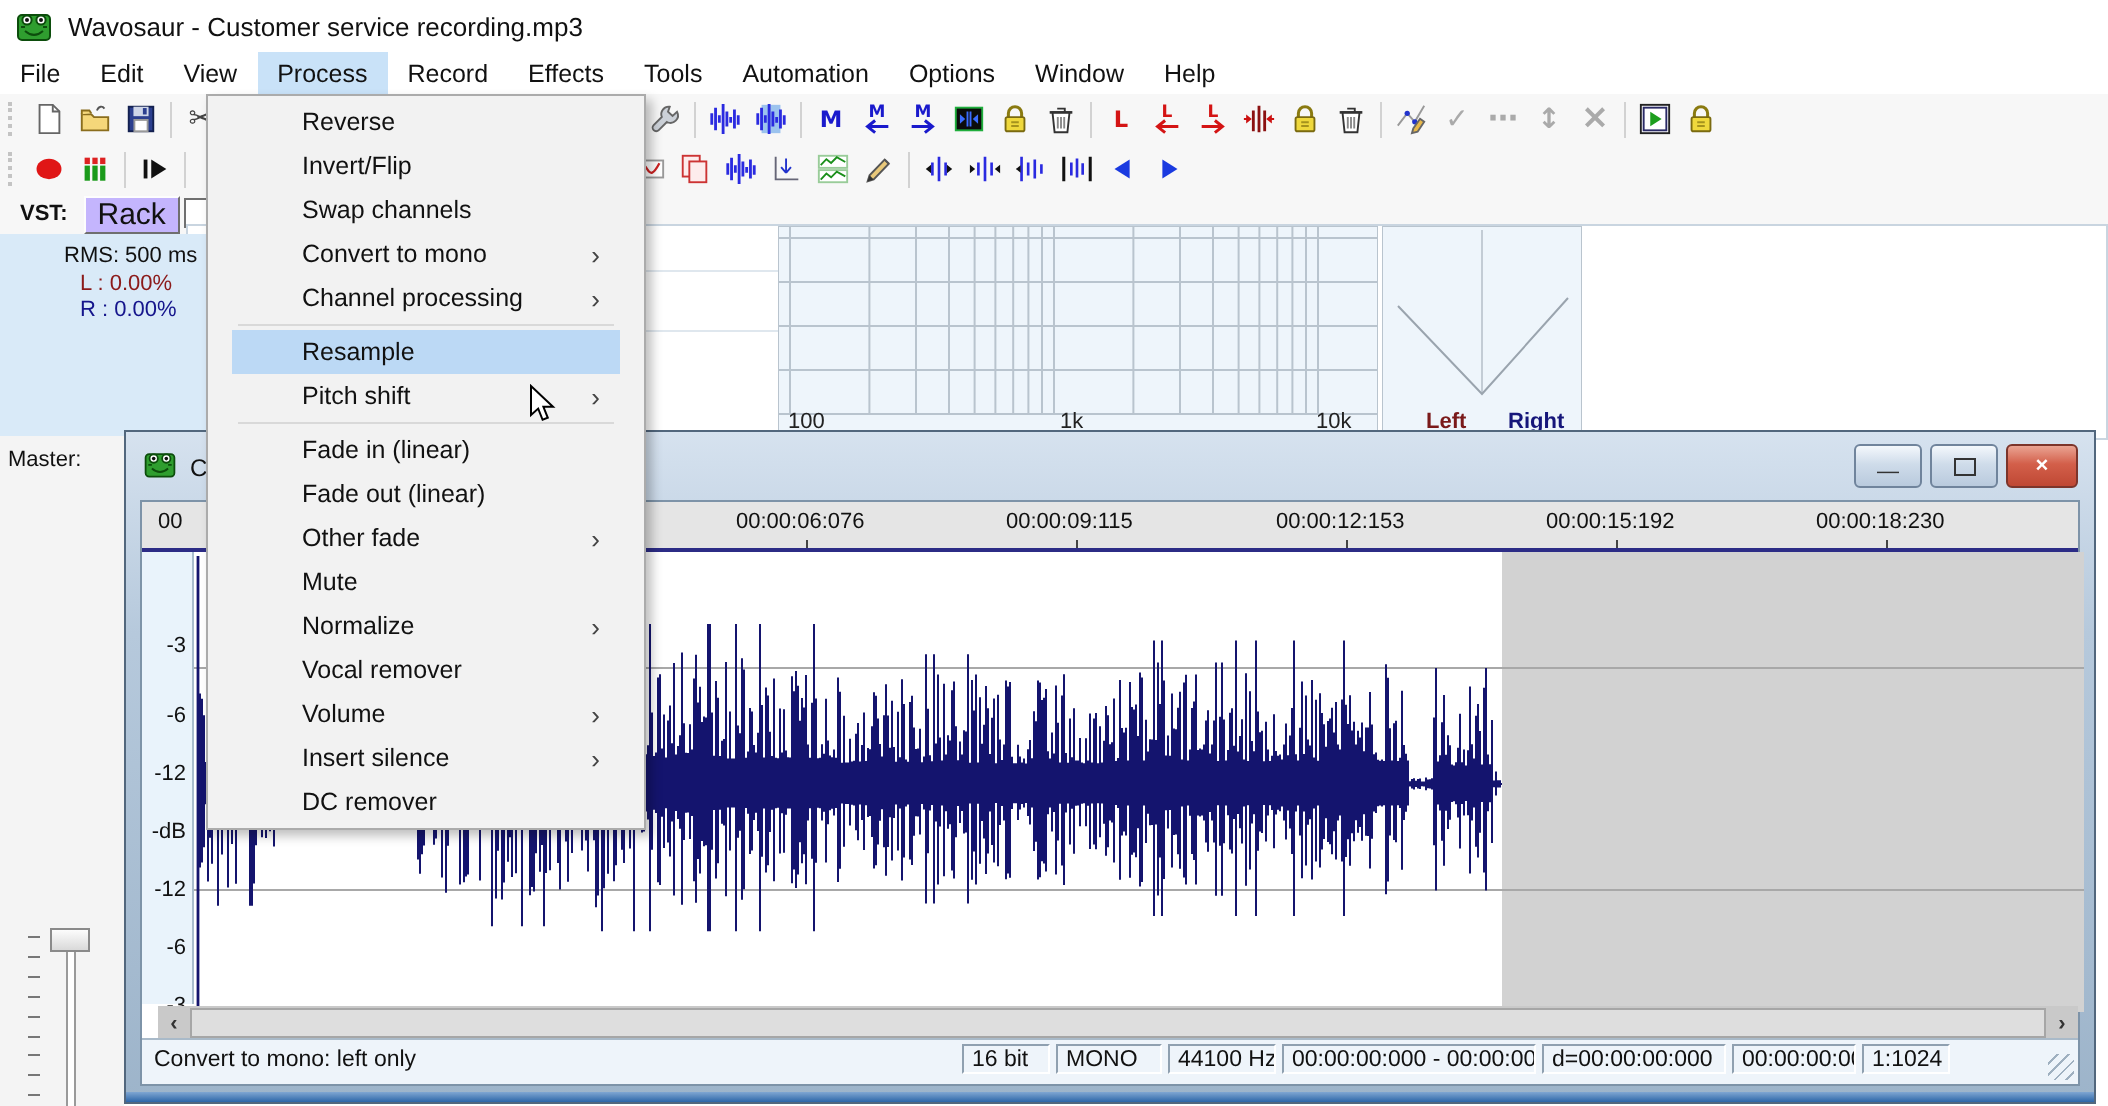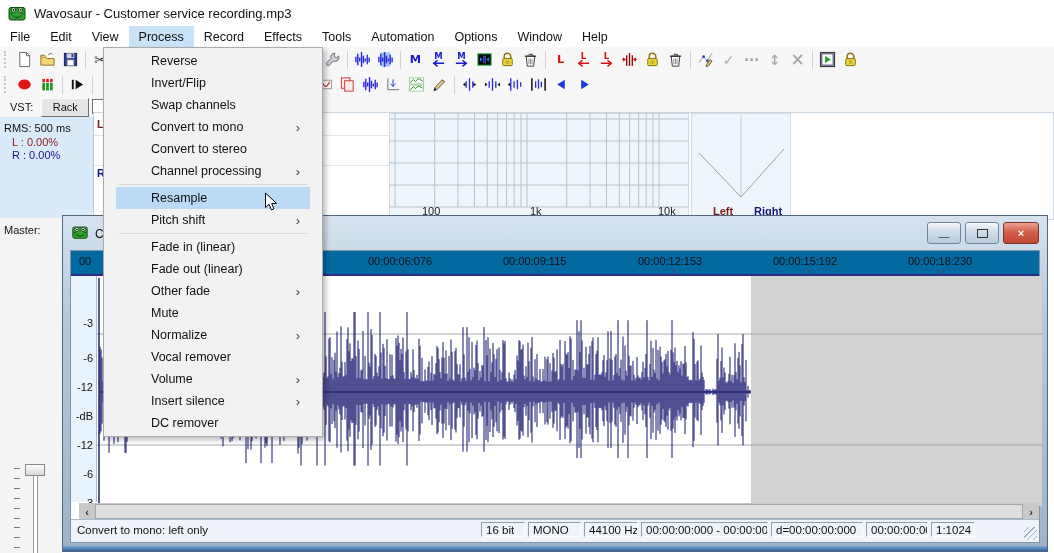--- a/index.html
+++ b/index.html
@@ -13,44 +13,44 @@
   .mb-item.active{background:#c9e2f8;}
   
   .toolbar{left:0;width:1054px;height:25px;background:#f7f7f7;border-bottom:1px solid #e2e2e2;}
   #toolbar1{top:47px;} #toolbar2{top:72px;}
   .tbgroup{position:absolute;top:0;height:25px;display:flex;align-items:center;}
   .tbtn{width:23px;height:22px;display:flex;align-items:center;justify-content:center;}
   .tbsep{width:1px;height:18px;background:#d2d2d2;margin:0 3px;}
   .tbhandle{width:3px;height:17px;border-left:2px dotted #c4c4c4;margin:0 4px 0 2px;}
   
   #vstrow{left:0;top:97px;width:1054px;height:20px;background:#f7f7f7;font-size:11px;display:flex;align-items:center;}
-  #rackbtn{margin-left:8px;width:46px;height:17px;background:#e5e5e5;border:1px solid;border-color:#fdfdfd #6f6f6f #6f6f6f #fdfdfd;display:flex;align-items:center;justify-content:center;font-size:11px;}
+  #rackbtn{margin-left:8px;width:46px;height:17px;background:#c4b5fd;border:1px solid;border-color:#fdfdfd #6f6f6f #6f6f6f #fdfdfd;display:flex;align-items:center;justify-content:center;font-size:15px;}
   #vstcheck{position:absolute;left:92px;top:99px;width:13px;height:13px;background:#fff;border:1px solid #707070;}
   
-  #rmspanel{left:0;top:117px;width:93px;height:101px;background:#d9eaf8;border-right:1px solid #b9cbdc;font-size:11px;}
+  #rmspanel{left:0;top:117px;width:93px;height:101px;background:#d9eaf8;border-right:1px solid #b9cbdc;font-size:11px;padding-left:28px;}
   #masterpanel{left:0;top:218px;width:62px;height:335px;background:#f4f4f4;font-size:11px;}
   .mtick{position:absolute;left:14px;width:6px;height:1px;background:#777;}
   #mgroove{position:absolute;left:33px;top:247px;width:3px;height:205px;background:#fff;border:1px solid #9a9a9a;border-radius:2px;}
   #mthumb{position:absolute;left:25px;top:246px;width:18px;height:10px;background:linear-gradient(#fcfcfc,#d9d9d9);border:1px solid #8a8a8a;}
   
   #bgwin{left:93px;top:112px;width:961px;height:108px;background:#fff;border:1px solid #c9d5e0;box-sizing:border-box;}
   .bg-hairline{position:absolute;left:0;width:295px;height:1px;background:#dfe7ee;}
   .chlabel{position:absolute;left:3px;font-size:11px;font-weight:bold;}
   .panelsvg{position:absolute;top:0;}
   .freqlabel{position:absolute;bottom:2px;font-size:11px;color:#222;}
   .panlabel{position:absolute;bottom:2px;font-size:11px;font-weight:bold;}
   
   #wavewin{left:62px;top:215px;width:986px;height:337px;background:linear-gradient(180deg,#d6e2ef,#b6c9dc 30%,#9db4ca);border:1px solid #52677d;box-sizing:border-box;z-index:5;}
   #ww-accent{position:absolute;left:0;right:0;bottom:0;height:5px;background:linear-gradient(#7fa6d2,#2d66a8);}
   #ww-title{position:absolute;left:8px;top:7px;display:flex;align-items:center;gap:6px;font-size:12px;}
   #ww-btns{position:absolute;right:8px;top:6px;display:flex;gap:4px;}
   .wwb{width:32px;height:20px;border:1px solid #70849c;border-radius:3px;background:linear-gradient(#f4f8fc,#cfdcea 45%,#b9cadd);display:flex;align-items:center;justify-content:center;font-size:11px;color:#333;}
   .wwb.close{width:34px;background:linear-gradient(#eaa493,#d35f4a 45%,#bf4834);border-color:#7c352b;color:#fff;font-weight:bold;}
   #ww-client{position:absolute;left:7px;right:7px;top:34px;bottom:8px;background:#fff;border:1px solid #7d93a8;}
-  #ruler{position:absolute;left:0;right:0;top:0;height:23px;background:#0369a1;border-bottom:2px solid #2c2c86;font-size:11px;}
+  #ruler{position:absolute;left:0;right:0;top:0;height:23px;background:#e5e5e5;border-bottom:2px solid #2c2c86;font-size:11px;}
   .rlabel{position:absolute;top:4px;white-space:nowrap;}
   .rtick{position:absolute;bottom:0;width:1px;height:4px;background:#444;}
   #dbscale{position:absolute;left:0;top:25px;bottom:40px;width:25px;background:#e9f3fb;border-right:1px solid #a8bccd;font-size:11px;}
   .dblabel{position:absolute;right:3px;white-space:nowrap;}
   #wavearea{position:absolute;left:26px;right:0;top:25px;bottom:40px;}
   #hscroll{position:absolute;left:8px;right:0;bottom:22px;height:17px;background:#c9c9c9;display:flex;align-items:stretch;}
   .sarrow{width:16px;display:flex;align-items:center;justify-content:center;font-size:11px;font-weight:bold;color:#333;}
   #sthumb{flex:1;margin:1px 0;background:#dedede;border:1px solid #a6a6a6;}
   #statusbar{position:absolute;left:0;right:0;bottom:0;height:22px;background:#eef4fa;border-top:1px solid #a9bac9;font-size:11.5px;}
   .scell{position:absolute;top:2px;height:15px;padding:1px 4px;border:1px solid;border-color:#8fa0b0 #fff #fff #8fa0b0;white-space:nowrap;overflow:hidden;box-sizing:border-box;}
@@ -460,21 +460,21 @@
           <span>
             <svg width="17" height="17" viewBox="0 0 18 18">
               <path d="M5.5 4l8 5-8 5z" fill="#1a3ae0"></path>
             </svg>
           </span>
         </div>
       </div>
   </div>
 
   <div id="vstrow" class="abs">
-    <span style="margin-left:10px;">VST:</span>
+    <span style="margin-left:10px;font-weight:bold;">VST:</span>
     <div id="rackbtn">Rack</div>
   </div>
   <div id="vstcheck"></div>
 
   <div id="bgwin" class="abs">
     <div class="bg-hairline" style="top:22px;"></div>
     <div class="bg-hairline" style="top:52px;"></div>
     <div class="chlabel" style="top:5px;color:#8b1a1a;">L</div>
     <div class="chlabel" style="top:54px;color:#15158c;">R</div>
     <div class="panelsvg" style="left:295px;" id="freqpanel">
@@ -506,21 +506,21 @@
           <path d="M270.0 0V94" stroke="#b9c4ce"></path>
         </svg>
       </div>
     <div class="panelsvg" style="left:597px;" id="panpanel">
         <svg width="100" height="106" viewBox="0 0 100 106">
           <rect x="0" y="0" width="100" height="106" fill="#eef5fb" stroke="#b9c4ce"></rect>
           <path d="M50 2V84" stroke="#c3ccd5"></path>
           <path d="M8 40L50 84L93 36" fill="none" stroke="#9aa4ae"></path>
         </svg>
       </div>
-    <div class="freqlabel" style="left:300px;margin-left:28px;">100</div>
+    <div class="freqlabel" style="left:300px;">100</div>
     <div class="freqlabel" style="left:436px;">1k</div>
     <div class="freqlabel" style="left:564px;">10k</div>
     <div class="panlabel" style="left: 608px; color: rgb(122, 26, 26); padding-left: 11px;">Left</div>
     <div class="panlabel" style="left: 660px; color: rgb(22, 22, 122);">Right</div>
   </div>
 
   <div id="rmspanel" class="abs">
     <div style="padding:5px 0 0 4px;">RMS: 500 ms</div>
     <div style="padding:2px 0 0 12px;color:#8b1a1a;">L : 0.00%</div>
     <div style="padding:1px 0 0 12px;color:#15158c;">R : 0.00%</div>
@@ -629,23 +629,20 @@
         <span>Invert/Flip</span>
       </div>
       <div class="pm-item">
         <span>Swap channels</span>
       </div>
       <div class="pm-item">
         <span>Convert to mono</span>
         <span class="pm-arrow">›</span>
       </div>
       <div class="pm-item">
-        <span>Convert to stereo</span>
-      </div>
-      <div class="pm-item">
         <span>Channel processing</span>
         <span class="pm-arrow">›</span>
       </div>
       <div class="pm-sep"></div>
       <div class="pm-item hl">
         <span>Resample</span>
       </div>
       <div class="pm-item">
         <span>Pitch shift</span>
         <span class="pm-arrow">›</span>

